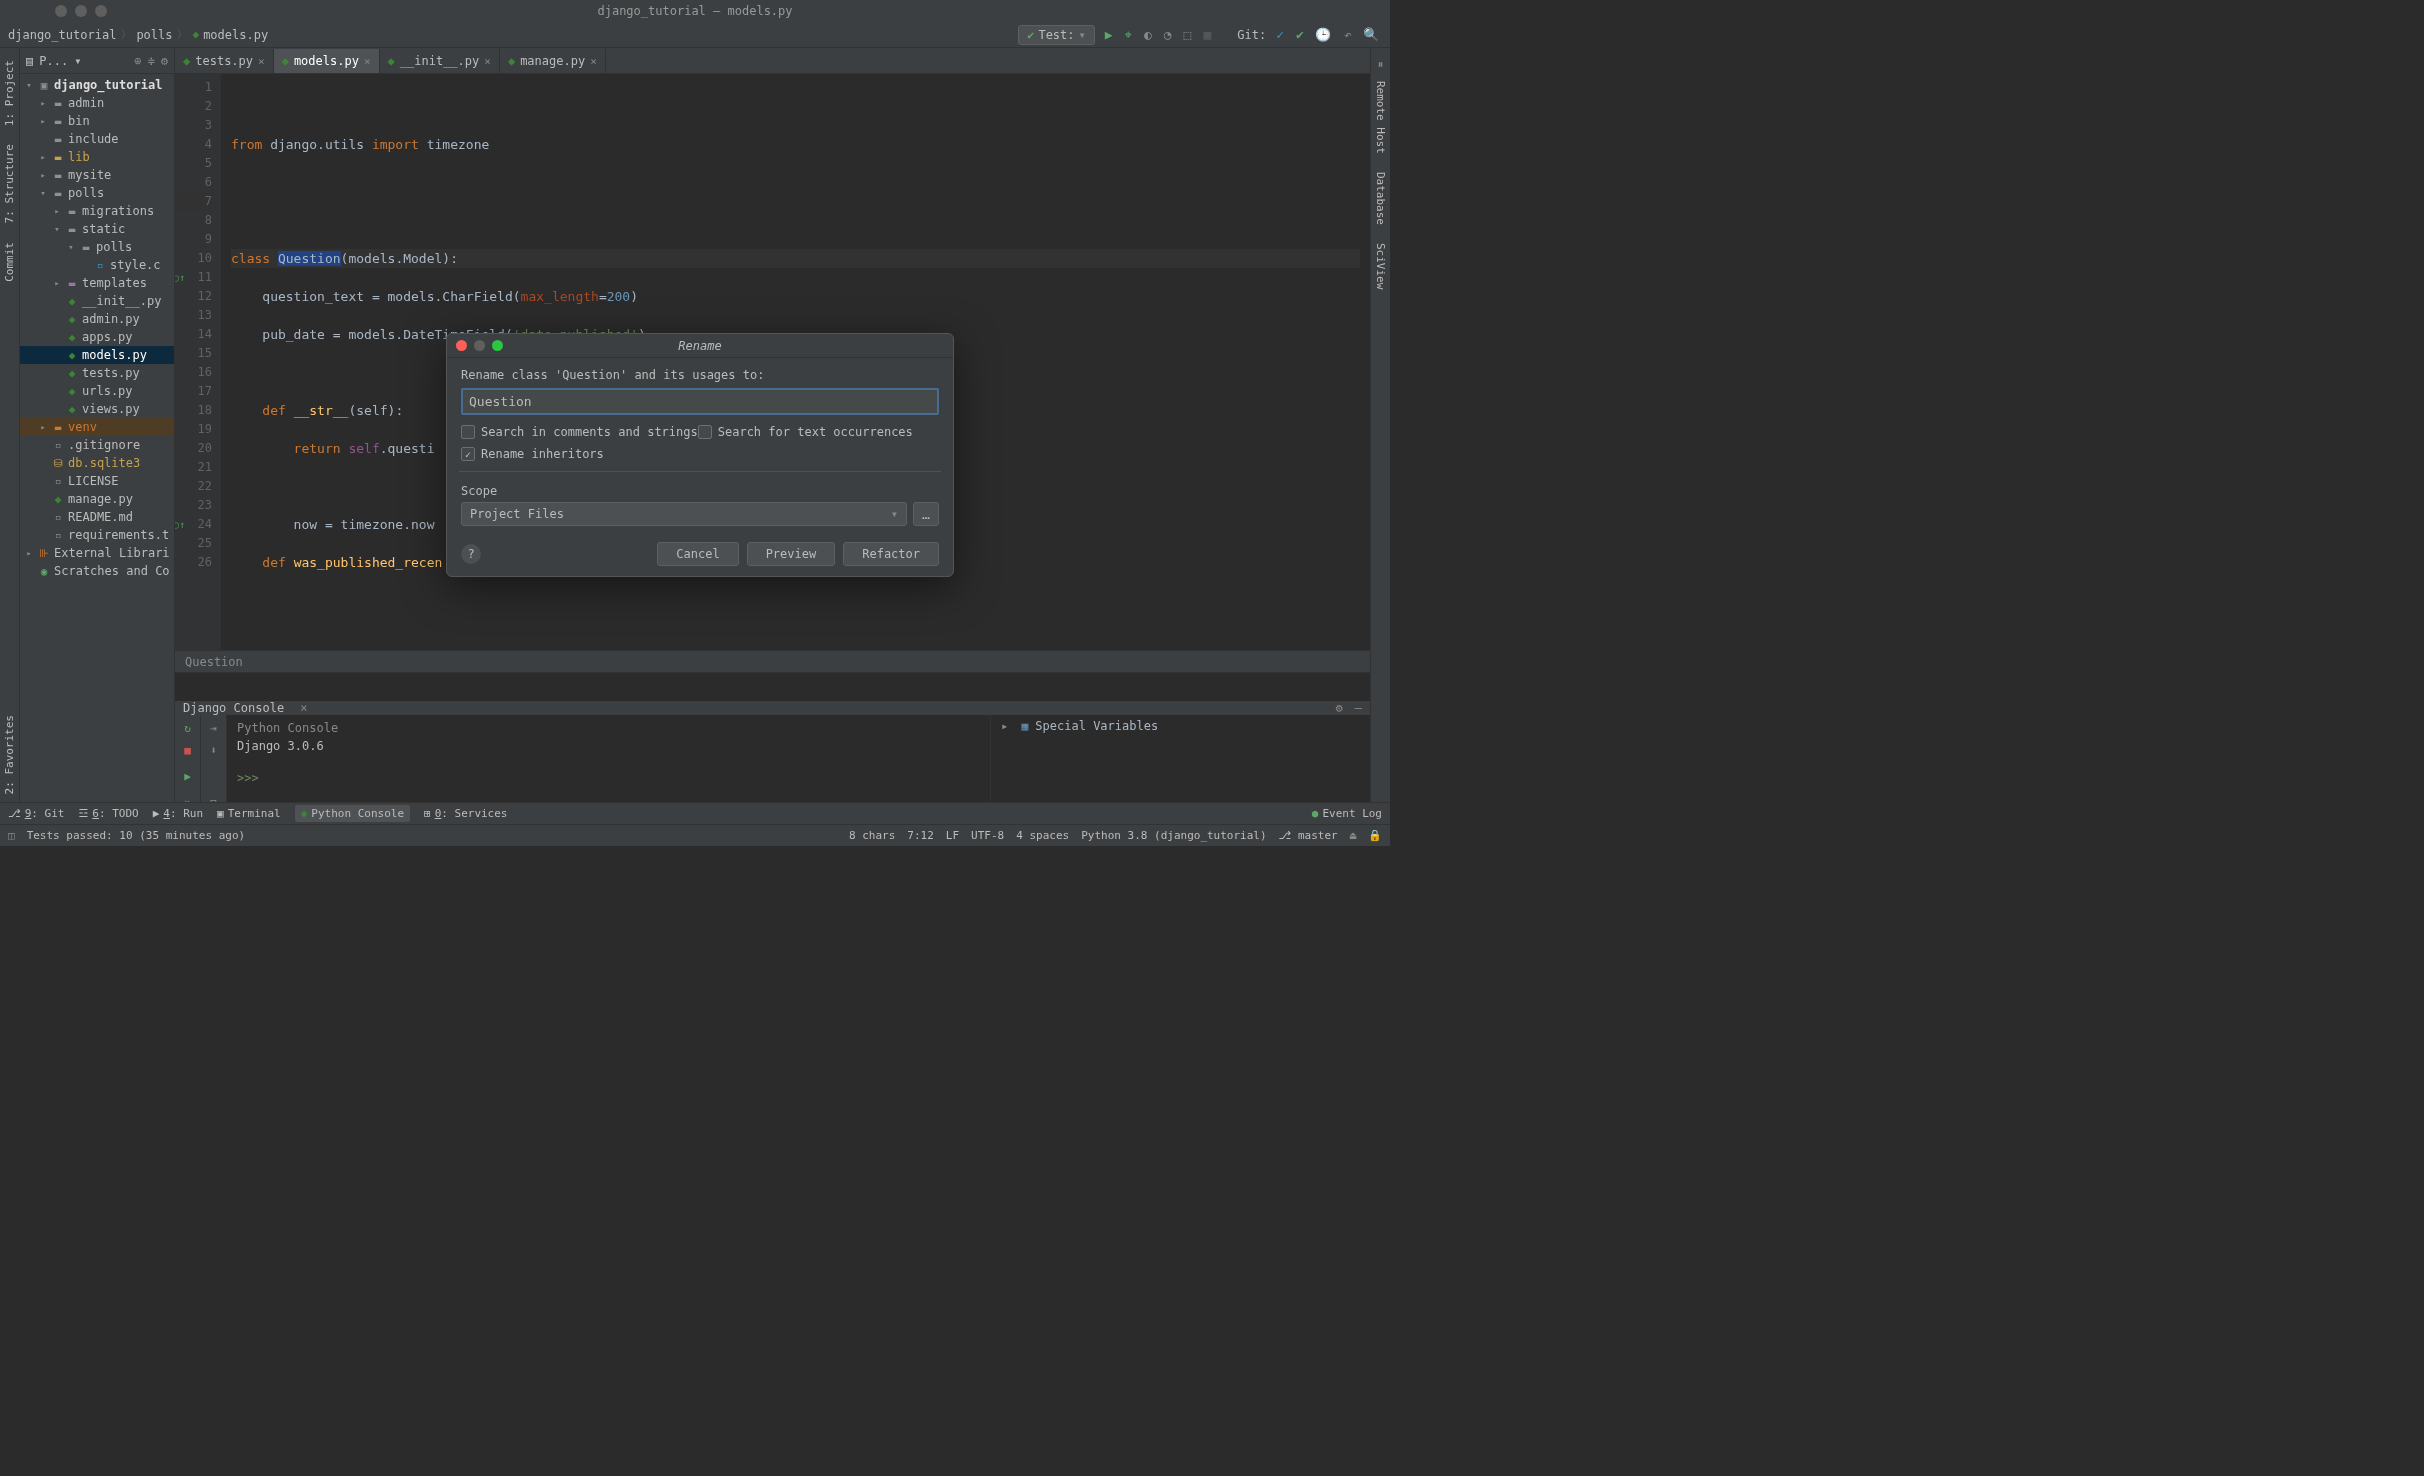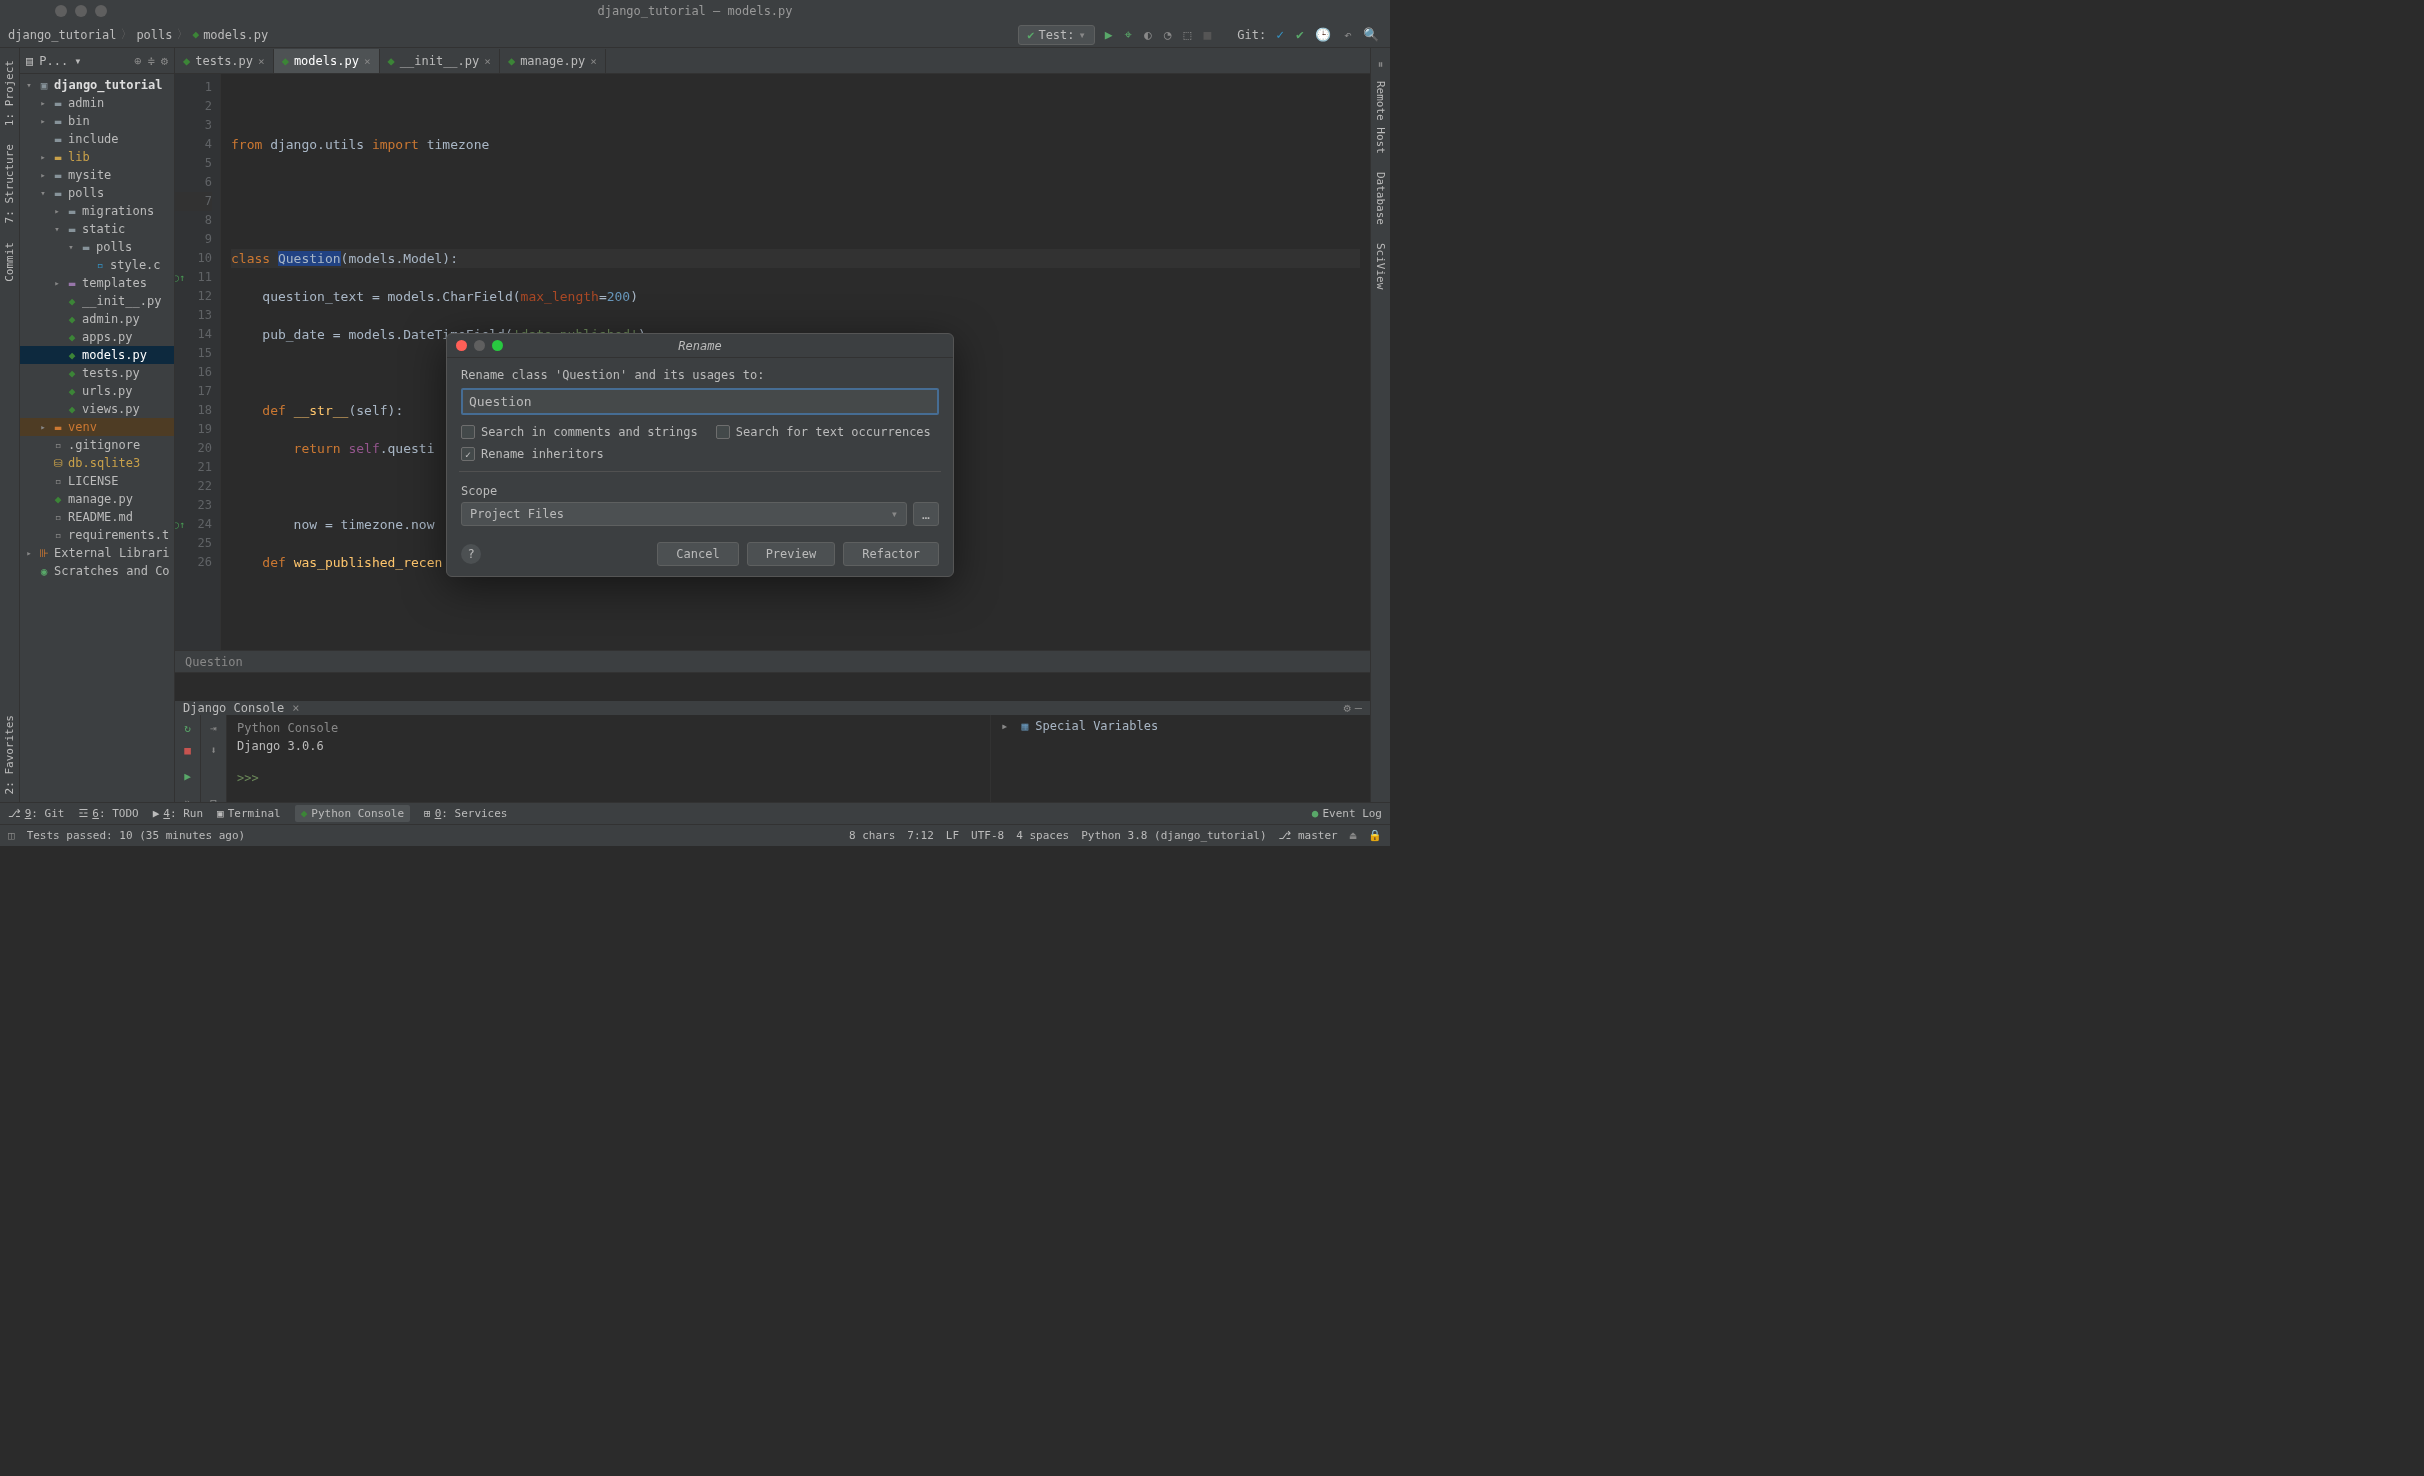--- a/index.html
+++ b/index.html
@@ -70,21 +70,21 @@
 .str { color:#6a8759; }
 .param { color:#aa4926; }
 .self { color:#94558d; }
 .num { color:#6897bb; }
 .sel-text { background:#214283; }
 .code-line { height:19px; }
 .editor-footer { height:22px; background:#3c3f41; border-top:1px solid #323232; color:#888; font-size:12px; padding:0 10px; display:flex; align-items:center; }
 
 
 .console-panel { height:130px; border-top:1px solid #323232; display:flex; flex-direction:column; background:#2b2b2b; }
-.console-header { height:24px; background:#3c3f41; display:flex; align-items:center; padding:0 8px; font-size:12px; color:#bbb; gap:4px;margin-top:28px; }
+.console-header { height:24px; background:#3c3f41; display:flex; align-items:center; padding:0 8px; font-size:12px; color:#bbb; gap:12px;margin-top:28px; }
 .console-header .close { margin-left:auto; color:#888; }
 .console-body { flex:1; display:flex; }
 .console-buttons { width:26px; background:#3c3f41; display:flex; flex-direction:column; align-items:center; padding:4px 0; gap:4px; border-right:1px solid #323232;}
 .console-buttons2 { width:26px; background:#3c3f41; display:flex; flex-direction:column; align-items:center; padding:4px 0; gap:4px; border-right:1px solid #323232;}
 .cbtn { width:18px; height:18px; display:flex; align-items:center; justify-content:center; font-size:11px; color:#888; cursor:pointer; }
 .cbtn.green{color:#59a869;} .cbtn.red{color:#c75450;} .cbtn.restart{color:#59a869;}
 .console-left { flex:1; padding:4px 10px; font-size:12px; line-height:18px; }
 .console-prompt { color:#6a8759; }
 .console-right { width:380px; border-left:1px solid #323232; padding:4px 10px; font-size:12px; }
 .console-right .arrow { color:#888; margin-right:6px; }
@@ -101,21 +101,21 @@
 .status-bar .spacer { flex:1;}
 .status-bar .lock { color:#888; }
 .dialog { position:absolute; left:446px; top:333px; width:508px; background:#3c3f41; border:1px solid #555; border-radius:6px; box-shadow:0 10px 40px rgba(0,0,0,0.5); }
 .dialog-titlebar { height:24px; display:flex; align-items:center; position:relative; border-bottom:1px solid #323232;font-style:italic; }
 .dialog-traffic { display:flex; gap:7px; padding-left:9px; }
 .dialog-traffic .tl { width:11px; height:11px; border-radius:50%; }
 .dialog-title { position:absolute; left:50%; transform:translateX(-50%); font-size:12px; color:#bbb; }
 .dialog-body { padding:10px 14px; font-size:12px; color:#bbb; }
 .dialog-label { margin-bottom:6px; }
 .dialog-input { width:100%; background:#45494a; border:2px solid #466d94; color:#bbb; padding:4px 6px; font-family:inherit; font-size:13px; border-radius:2px; }
-.dialog-checks { display:flex; gap:18px; margin-top:10px; flex-wrap:wrap;}
+.dialog-checks { display:flex; margin-top:10px; flex-wrap:wrap;}
 .dialog-check { display:flex; align-items:center; gap:6px; }
 .checkbox { width:14px; height:14px; border:1px solid #6e6e6e; background:#43494a; display:inline-flex; align-items:center; justify-content:center; font-size:10px; color:#bbb; border-radius:2px;}
 .dialog-section-label { margin-top:12px; margin-bottom:4px; }
 .dialog-select-row { display:flex; gap:6px; }
 .dialog-select { flex:1; background:#4c5052; border:1px solid #5e6060; border-radius:3px; padding:4px 8px; display:flex; justify-content:space-between; align-items:center; }
 .dialog-select-btn { width:26px; background:#4c5052; border:1px solid #5e6060; border-radius:3px; display:flex; align-items:center; justify-content:center; color:#bbb; font-size:13px; cursor:pointer;}
 .dialog-buttons { display:flex; justify-content:flex-end; gap:8px; margin-top:16px; align-items:center; }
 .dialog-help { width:20px; height:20px; border-radius:50%; background:#4c5052; color:#bbb; display:flex; align-items:center; justify-content:center; margin-right:auto; cursor:pointer; font-size:12px;}
 .dialog-btn { background:#4c5052; border:1px solid #5e6060; border-radius:3px; padding:4px 18px; color:#bbb; cursor:pointer; font-size:12px;}
 

